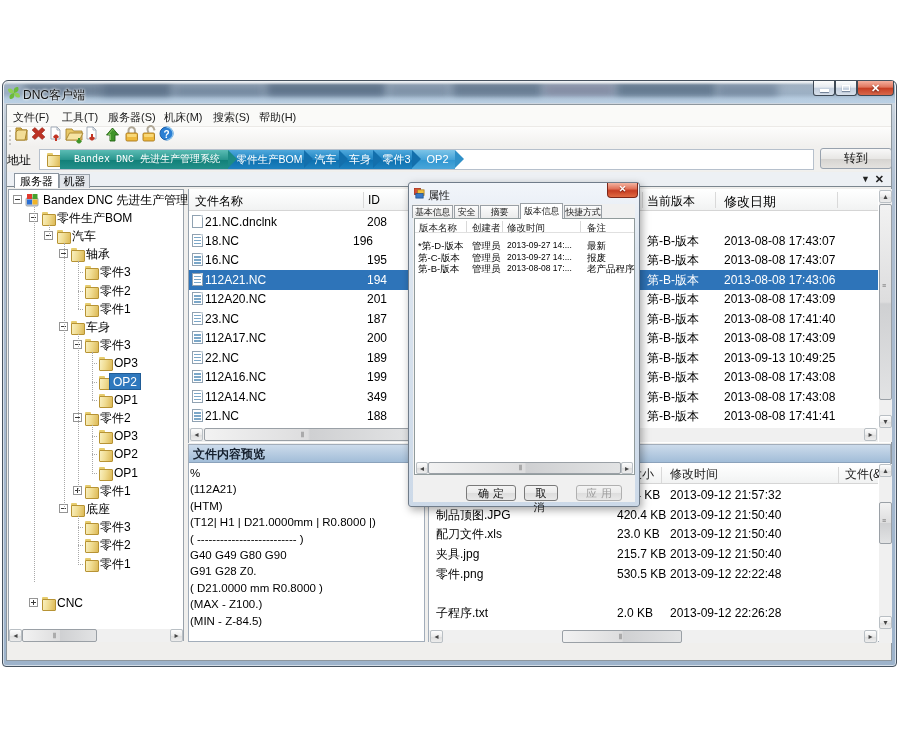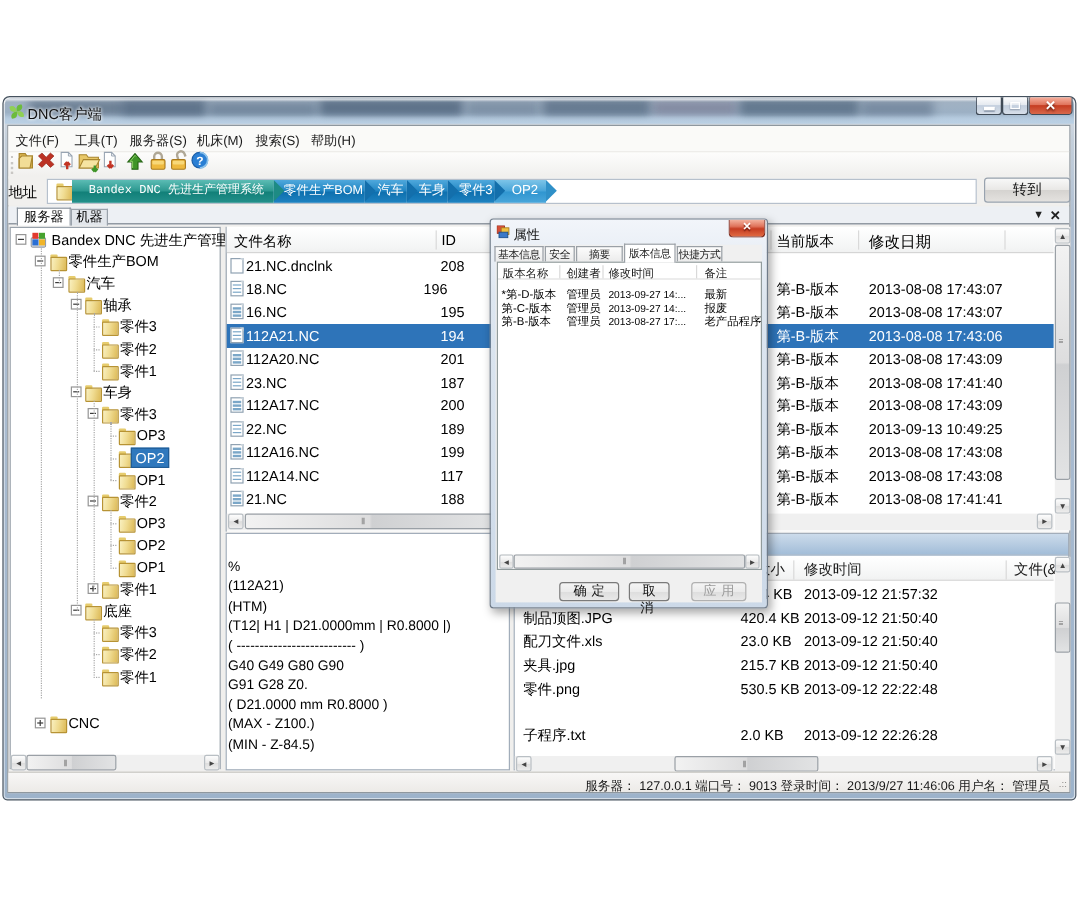--- a/index.html
+++ b/index.html
@@ -432,21 +432,21 @@
             <span style="position:absolute;left:178px;">199</span>
             <span style="position:absolute;left:458px;">第-B-版本</span>
             <span style="position:absolute;left:535px;">2013-08-08 17:43:08</span>
           </div>
       <div class="lrow" style="left:0;top:197.55px;width:689px;">
             <div class="ficon" style="left:3px;top:3px;">
               <i></i>
               <b></b>
             </div>
             <span style="position:absolute;left:16px;">112A14.NC</span>
-            <span style="position:absolute;left:178px;">117</span>
+            <span style="position:absolute;left:178px;">349</span>
             <span style="position:absolute;left:458px;">第-B-版本</span>
             <span style="position:absolute;left:535px;">2013-08-08 17:43:08</span>
           </div>
       <div class="lrow" style="left:0;top:217.0px;width:689px;">
             <div class="ficon" style="left:3px;top:3px;">
               <i></i>
               <b></b>
             </div>
             <span style="position:absolute;left:16px;">21.NC</span>
             <span style="position:absolute;left:178px;">188</span>
@@ -461,20 +461,21 @@
 </div>
       <div class="sb" style="left:0px;top:239px;width:689px;height:14px;">
 <div class="sbtn" style="left:1px;top:0;">◂</div>
 <div class="sbtn" style="left:675px;top:0;">▸</div>
 <div class="sthumb sthumbv" style="left:15px;top:0px;width:208px;height:13px;"></div>
 <div style="position:absolute;left:112px;top:3px;font-size:7px;color:#6a6a6a;">⦀</div>
 </div>
 <div class="sb" style="left:690px;top:240px;width:13px;height:13px;"></div>
     </div>
     <div id="prevpanel">
+      <div id="prevhead">文件内容预览</div>
       <div id="prevtext">%
 (112A21)
 (HTM)
 (T12| H1 | D21.0000mm | R0.8000 |)
 ( -------------------------- )
 G40 G49 G80 G90
 G91 G28 Z0.
 ( D21.0000 mm R0.8000 )
 (MAX - Z100.)
 (MIN - Z-84.5)</div>
@@ -525,24 +526,20 @@
 <div style="position:absolute;left:3px;top:53px;font-size:7px;color:#6a6a6a;">≡</div>
 </div>
       <div class="sb" style="left:0px;top:185px;width:449px;height:13px;">
 <div class="sbtn" style="left:1px;top:0;">◂</div>
 <div class="sbtn" style="left:435px;top:0;">▸</div>
 <div class="sthumb sthumbv" style="left:133px;top:0px;width:120px;height:13px;"></div>
 <div style="position:absolute;left:190px;top:3px;font-size:7px;color:#6a6a6a;">⦀</div>
 </div>
 <div class="sb" style="left:450px;top:185px;width:13px;height:13px;"></div>
     </div>
-    <div id="statusbar">
-          <span style="position:absolute;right:16px;top:3.5px;font-size:10.5px;color:#1a1a1a;">服务器： 127.0.0.1 端口号： 9013 登录时间： 2013/9/27 11:46:06 用户名： 管理员</span>
-<span style="position:absolute;right:2px;top:5px;font-size:8px;color:#8a8885;">.::</span>
-        </div>
   </div>
 </div>
 <div id="dlg">
   <div id="dlgin"></div>
   <svg style="position:absolute;left:5px;top:5px" width="11" height="11" viewBox="0 0 12 12">
         <rect x="0" y="0" width="7" height="7" fill="#d44f38" stroke="#8e2c1c" stroke-width=".8"></rect>
         <rect x="4" y="2" width="7" height="6" fill="#f0c040" stroke="#a8791c" stroke-width=".8"></rect>
         <rect x="2" y="6" width="8" height="5" fill="#3a78c8" stroke="#1c4f8a" stroke-width=".8"></rect>
       </svg>
   <span style="position:absolute;left:19px;top:5px;font-size:11px;color:#111;">属性</span>
@@ -571,21 +568,21 @@
         </div>
     <div class="dlr" style="left:0;top:32.5px;width:219px;">
           <span style="position:absolute;left:3px;">第-C-版本</span>
           <span style="position:absolute;left:57px;">管理员</span>
           <span style="position:absolute;left:92px;font-size:8.5px;">2013-09-27 14:...</span>
           <span style="position:absolute;left:172px;">报废</span>
         </div>
     <div class="dlr" style="left:0;top:44px;width:219px;">
           <span style="position:absolute;left:3px;">第-B-版本</span>
           <span style="position:absolute;left:57px;">管理员</span>
-          <span style="position:absolute;left:92px;font-size:8.5px;">2013-08-27 17:...</span>
+          <span style="position:absolute;left:92px;font-size:8.5px;">2013-08-08 17:...</span>
           <span style="position:absolute;left:172px;">老产品程序</span>
         </div>
     <div class="sb" style="left:1px;top:243px;width:217px;height:12px;">
       <div class="sbtn" style="left:0;top:0;width:12px;height:12px;line-height:11px;">◂</div>
       <div class="sbtn" style="left:205px;top:0;width:12px;height:12px;line-height:11px;">▸</div>
       <div class="sthumb sthumbv" style="left:12px;top:0px;width:193px;height:12px;"></div>
       <div style="position:absolute;left:103px;top:2px;font-size:7px;color:#6a6a6a;">⦀</div>
     </div>
   </div>
   <div class="dbtn" style="left:57px;">确定</div>

